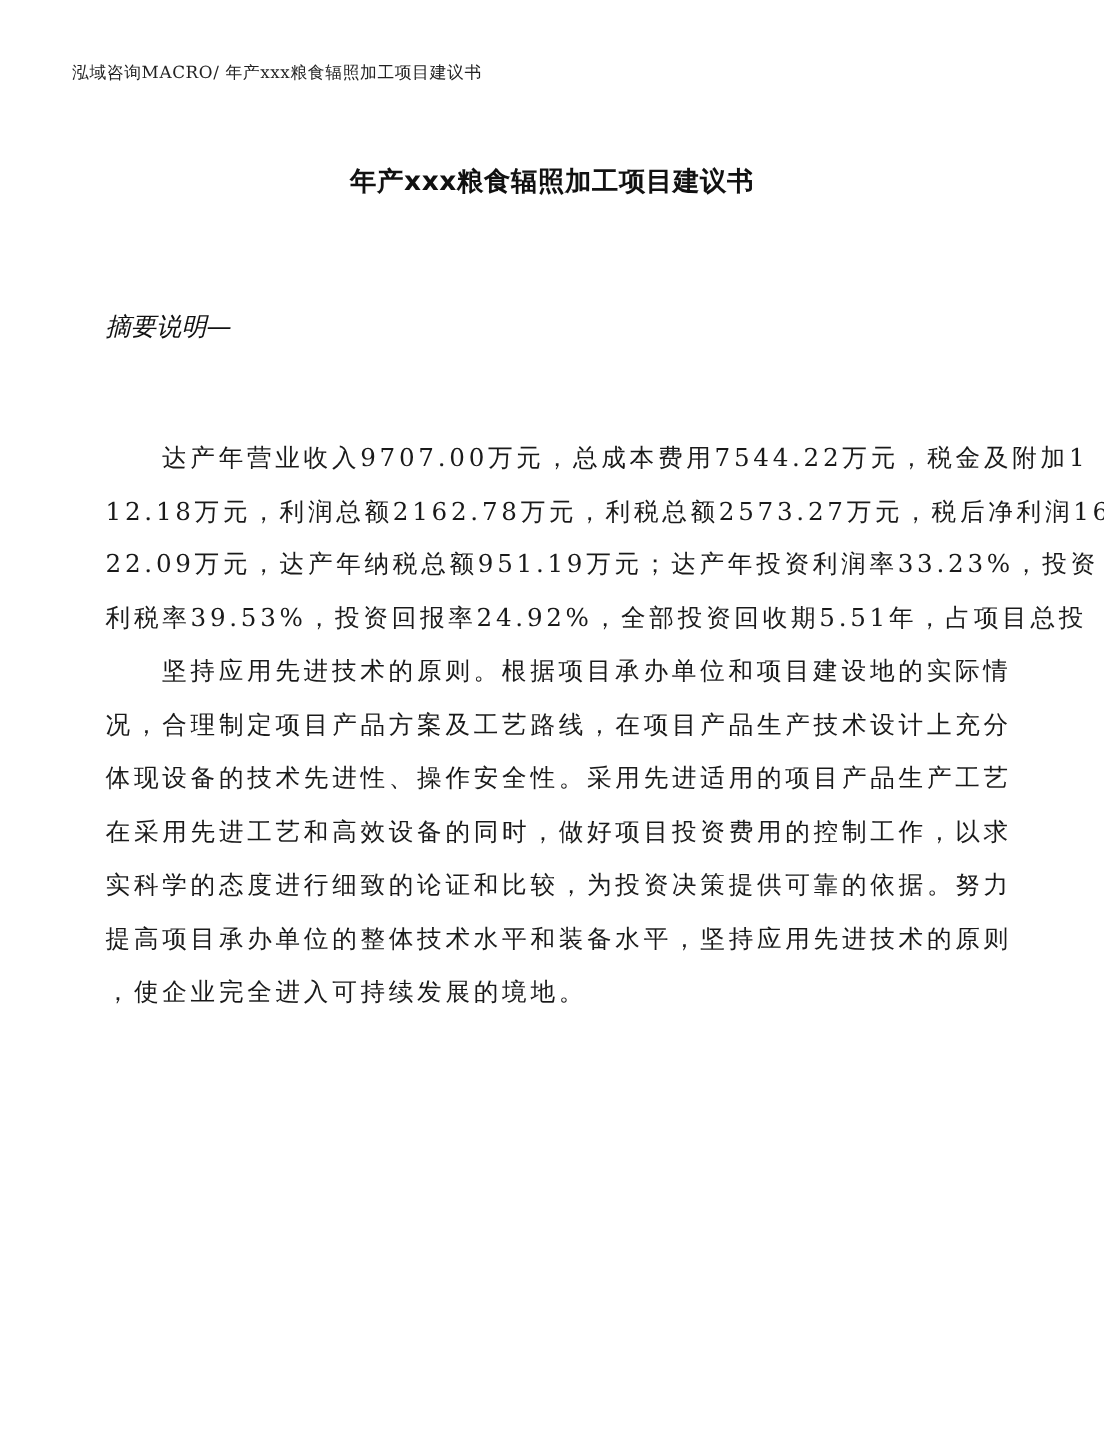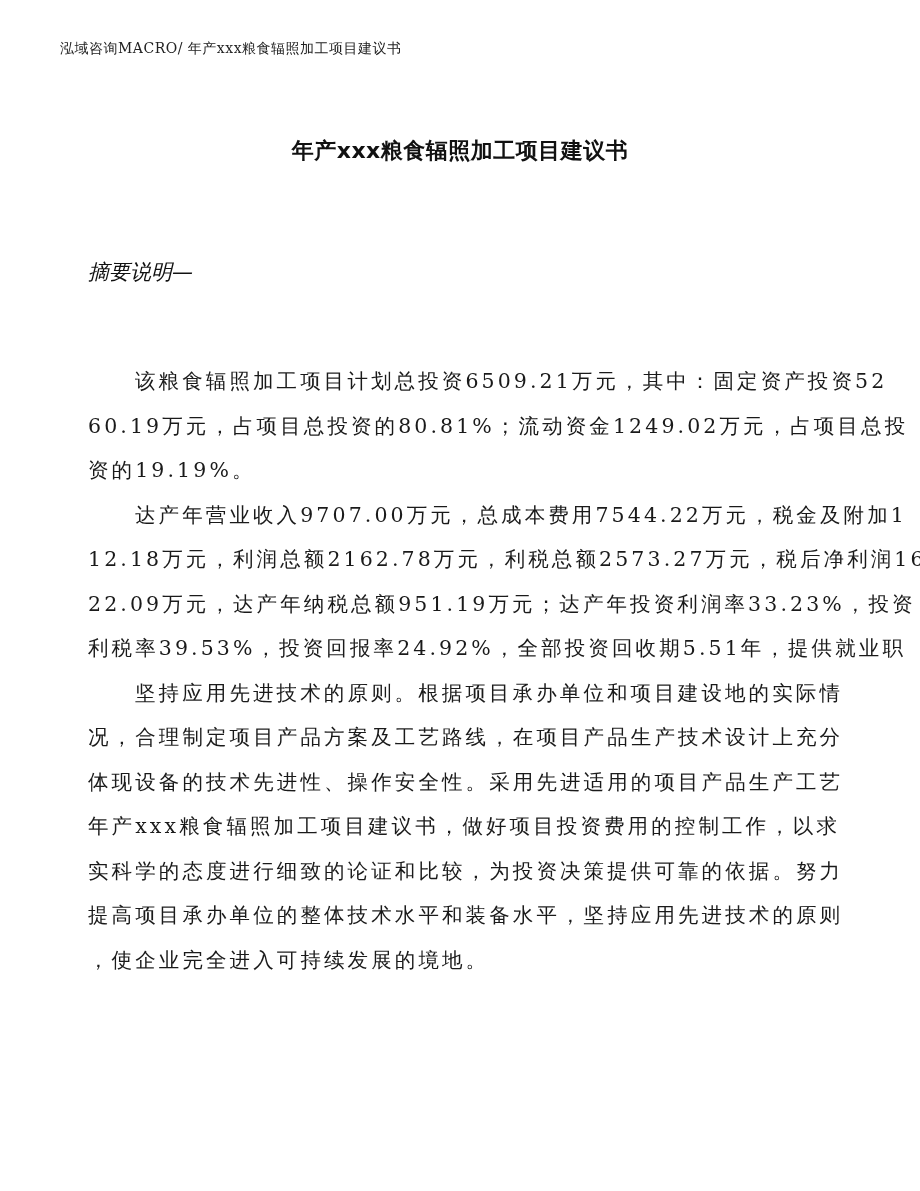--- a/index.html
+++ b/index.html
@@ -1,18 +1,18 @@
 <!DOCTYPE html>
 <html><head>
 <meta charset="utf-8">
 <style>
   html, body { margin: 0; padding: 0; background: #ffffff; }
   body { width: 920px; height: 1191px; position: relative; overflow: hidden;
          font-family: "DejaVu Serif", "Liberation Serif", serif; color: #1a1a1a; }
-  .running-header { position: absolute; left: 60px; top: 40px; font-size: 14px;
+  .running-header { position: absolute; left: 60px; top: 52px; font-size: 14px;
          letter-spacing: 0.5px; color: #222; white-space: nowrap; }
   .doc-title { position: absolute; left: 0; width: 920px; top: 136px; text-align: center;
          font-family: "DejaVu Sans", "Liberation Sans", sans-serif; font-weight: bold;
          font-size: 22px; color: #111; letter-spacing: 0.5px; }
   .section-heading { position: absolute; left: 88px; top: 258px;
          font-family: "DejaVu Sans", "Liberation Sans", sans-serif;
          font-size: 21px; color: #111; font-style: italic; }
   .body-text { position: absolute; left: 88px; top: 362px; width: 760px; }
   .line { height: 44.5px; line-height: 38px; font-size: 20.5px; white-space: nowrap;
           letter-spacing: 3.1px; color: #1a1a1a; }
@@ -22,32 +22,27 @@
 <body>
 
 <div class="running-header">泓域咨询MACRO/ 年产xxx粮食辐照加工项目建议书</div>
 
 <div class="doc-title">年产xxx粮食辐照加工项目建议书</div>
 
 <div class="section-heading">摘要说明—</div>
 
 <div class="body-text">
   <div>
-    <div class="line indent">该粮食辐照加工项目计划总投资6509.21万元，其中：固定资产投资52</div>
-    <div class="line">60.19万元，占项目总投资的80.81%；流动资金1249.02万元，占项目总投</div>
-    <div class="line">资的19.19%。</div>
-  </div>
-  <div>
     <div class="line indent">达产年营业收入9707.00万元，总成本费用7544.22万元，税金及附加1</div>
     <div class="line">12.18万元，利润总额2162.78万元，利税总额2573.27万元，税后净利润16</div>
     <div class="line">22.09万元，达产年纳税总额951.19万元；达产年投资利润率33.23%，投资</div>
-    <div class="line">利税率39.53%，投资回报率24.92%，全部投资回收期5.51年，提供就业职</div>
+    <div class="line">利税率39.53%，投资回报率24.92%，全部投资回收期5.51年，占项目总投</div>
   </div>
   <div>
     <div class="line indent">坚持应用先进技术的原则。根据项目承办单位和项目建设地的实际情</div>
     <div class="line">况，合理制定项目产品方案及工艺路线，在项目产品生产技术设计上充分</div>
     <div class="line">体现设备的技术先进性、操作安全性。采用先进适用的项目产品生产工艺</div>
-    <div class="line">年产xxx粮食辐照加工项目建议书，做好项目投资费用的控制工作，以求</div>
+    <div class="line">在采用先进工艺和高效设备的同时，做好项目投资费用的控制工作，以求</div>
     <div class="line">实科学的态度进行细致的论证和比较，为投资决策提供可靠的依据。努力</div>
     <div class="line">提高项目承办单位的整体技术水平和装备水平，坚持应用先进技术的原则</div>
     <div class="line">，使企业完全进入可持续发展的境地。</div>
   </div>
 </div>
 
 </body></html>

